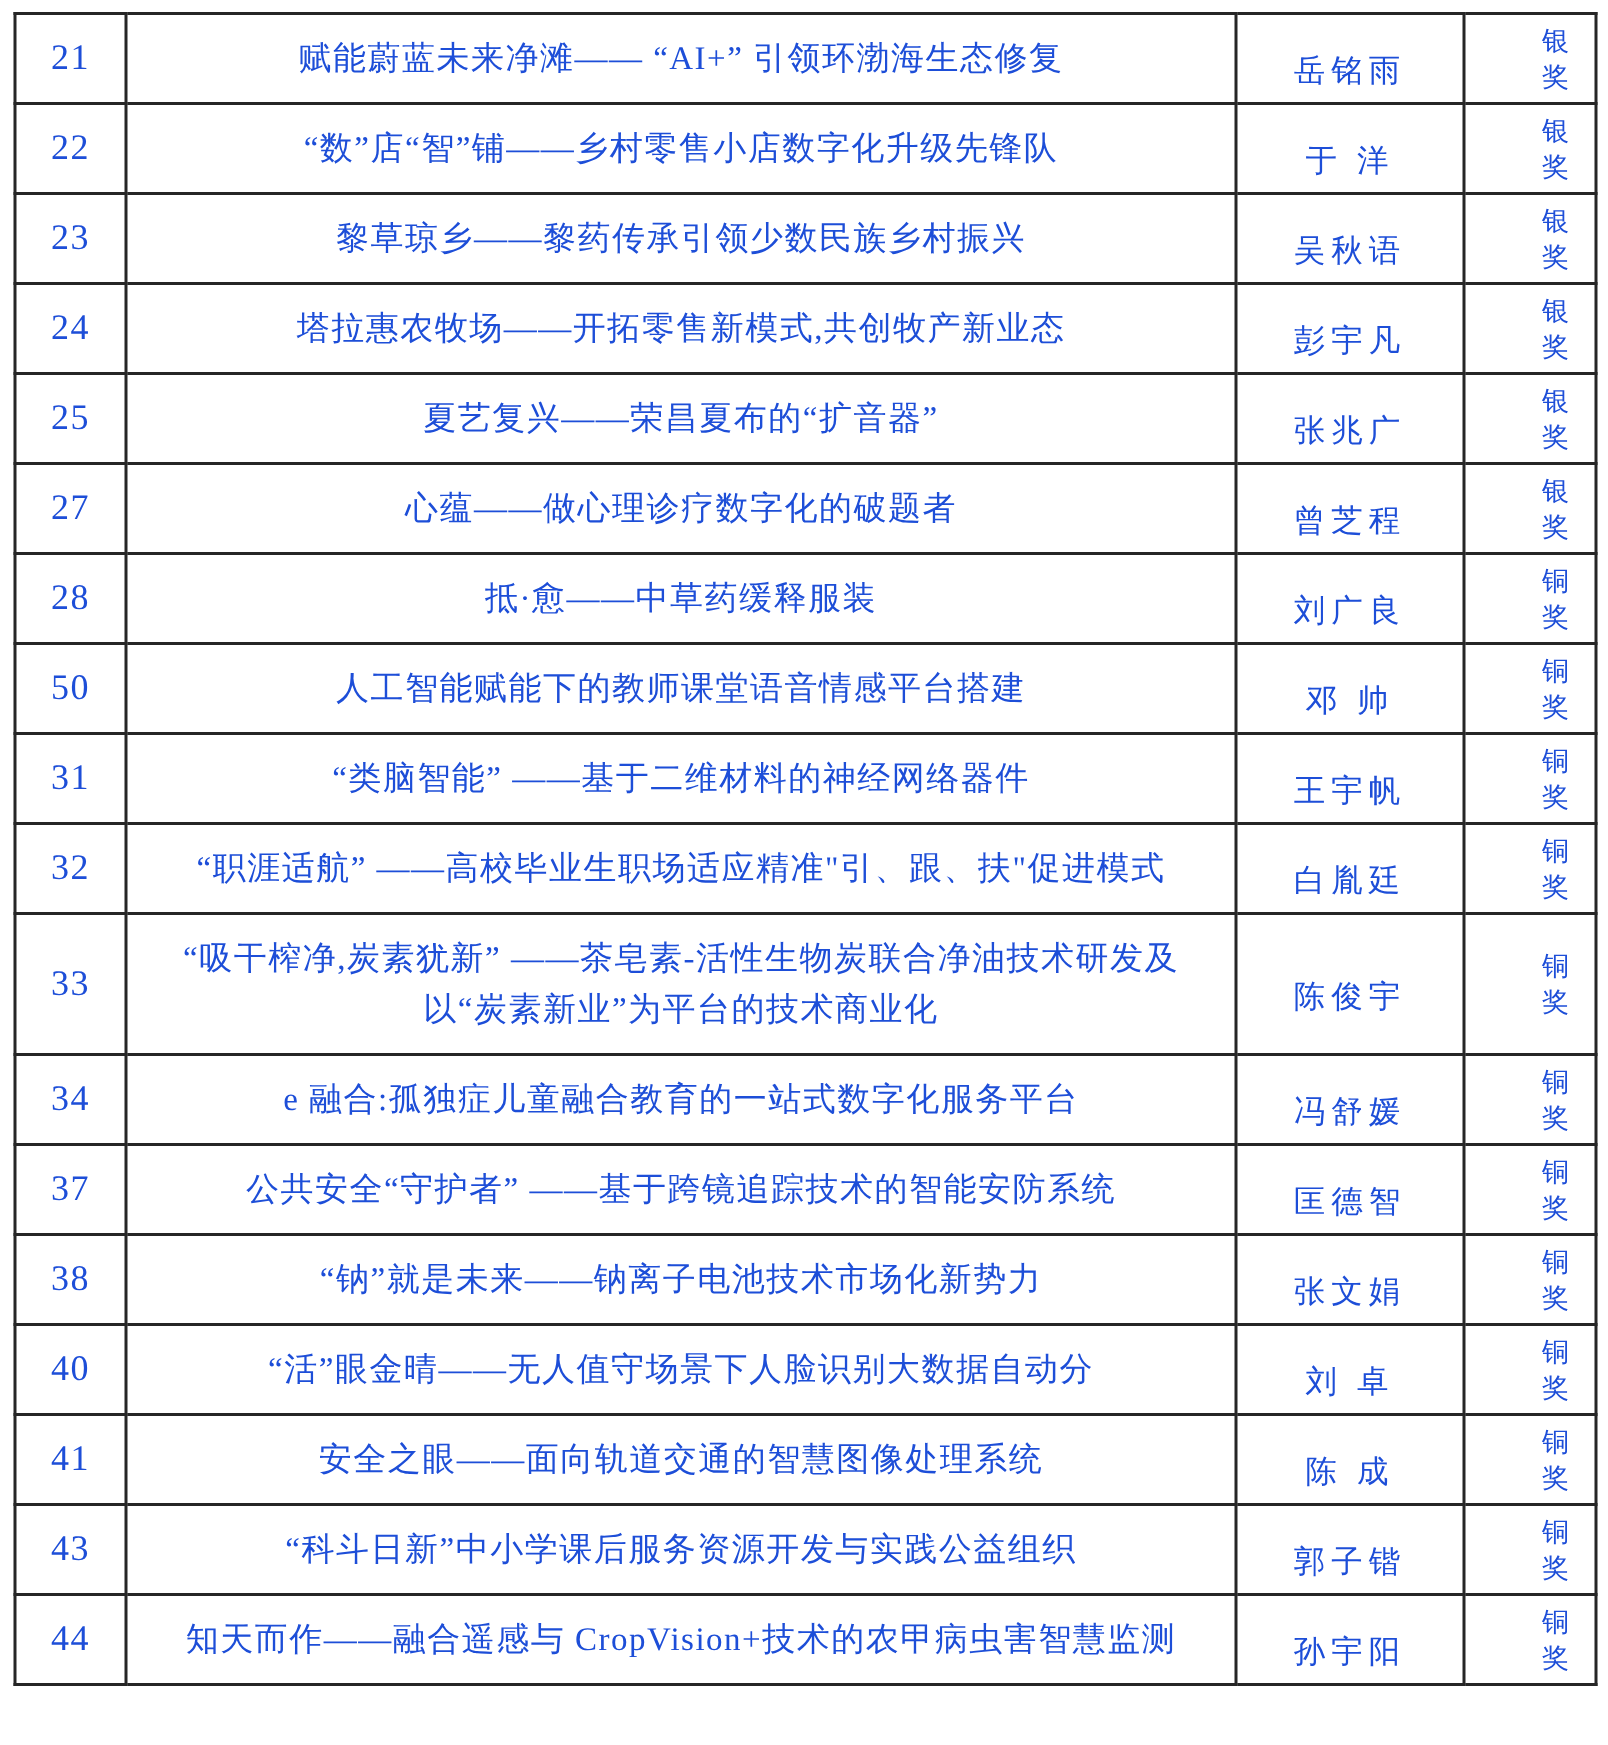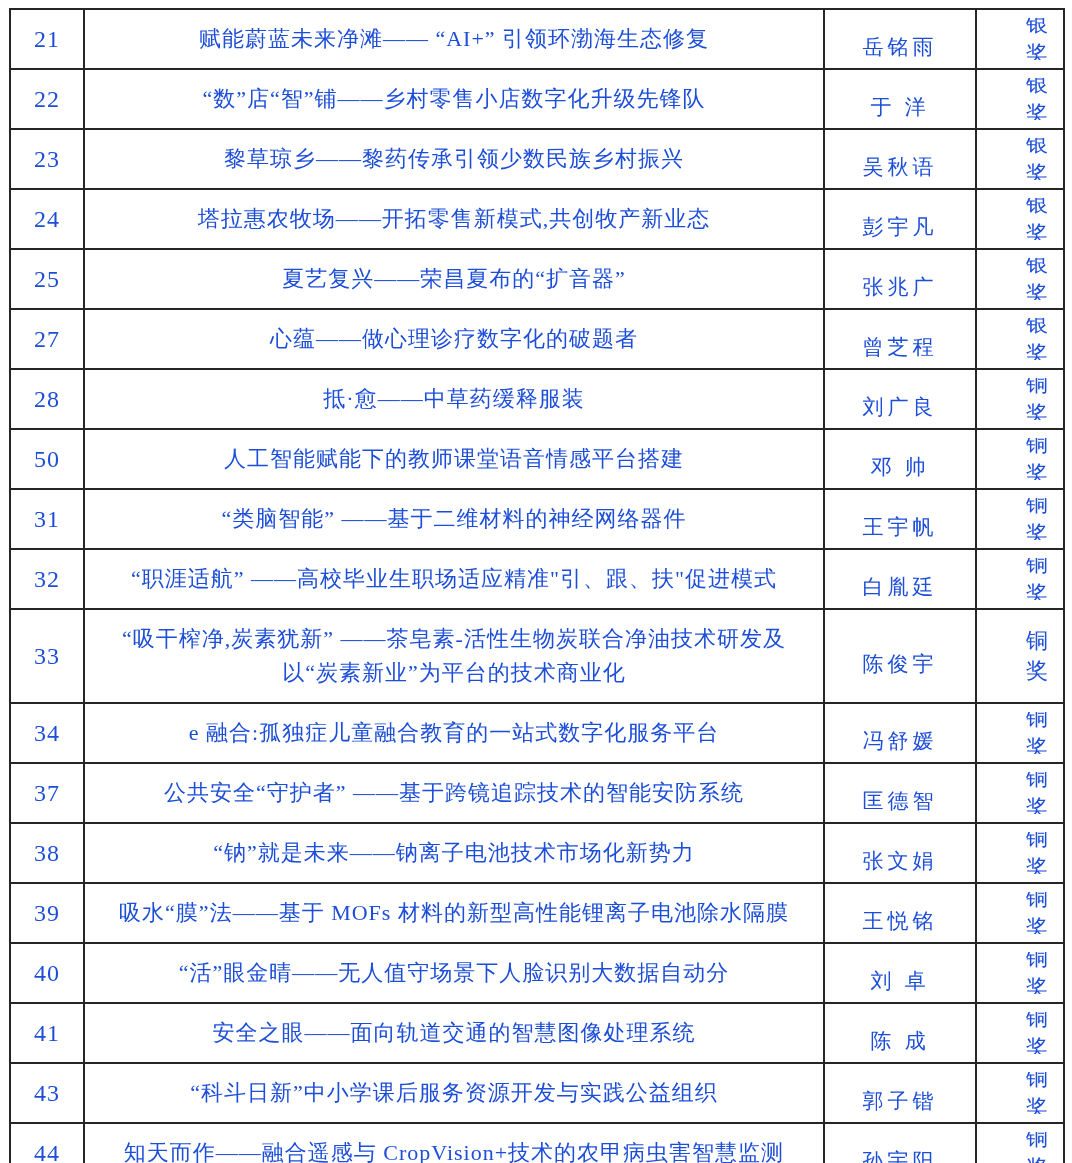--- a/index.html
+++ b/index.html
@@ -51,21 +51,21 @@
     line-height: 34px;
     white-space: pre-line;
     padding: 0 6px;
   }
   .cell-name {
     font-size: 21px;
     letter-spacing: 4px;
     margin-top: 16px;
   }
   .cell-award {
-    font-size: 22px;
+    font-size: 18px;
     letter-spacing: 6px;
     padding-left: 4px; 
     margin-left: 36px;
   }
 </style>
 </head>
 <body>
 
 <div class="page">
   <table class="award-table">
@@ -268,34 +268,20 @@
           </td>
     <td>
             <div class="cell cell-name">张文娟</div>
           </td>
     <td>
             <div class="cell cell-award">铜奖</div>
           </td>
   </tr>
         <tr>
     <td>
-            <div class="cell cell-no">39</div>
-          </td>
-    <td>
-            <div class="cell cell-title">吸水“膜”法——基于 MOFs 材料的新型高性能锂离子电池除水隔膜</div>
-          </td>
-    <td>
-            <div class="cell cell-name">王悦铭</div>
-          </td>
-    <td>
-            <div class="cell cell-award">铜奖</div>
-          </td>
-  </tr>
-        <tr>
-    <td>
             <div class="cell cell-no">40</div>
           </td>
     <td>
             <div class="cell cell-title">“活”眼金晴——无人值守场景下人脸识别大数据自动分</div>
           </td>
     <td>
             <div class="cell cell-name">刘 卓</div>
           </td>
     <td>
             <div class="cell cell-award">铜奖</div>

